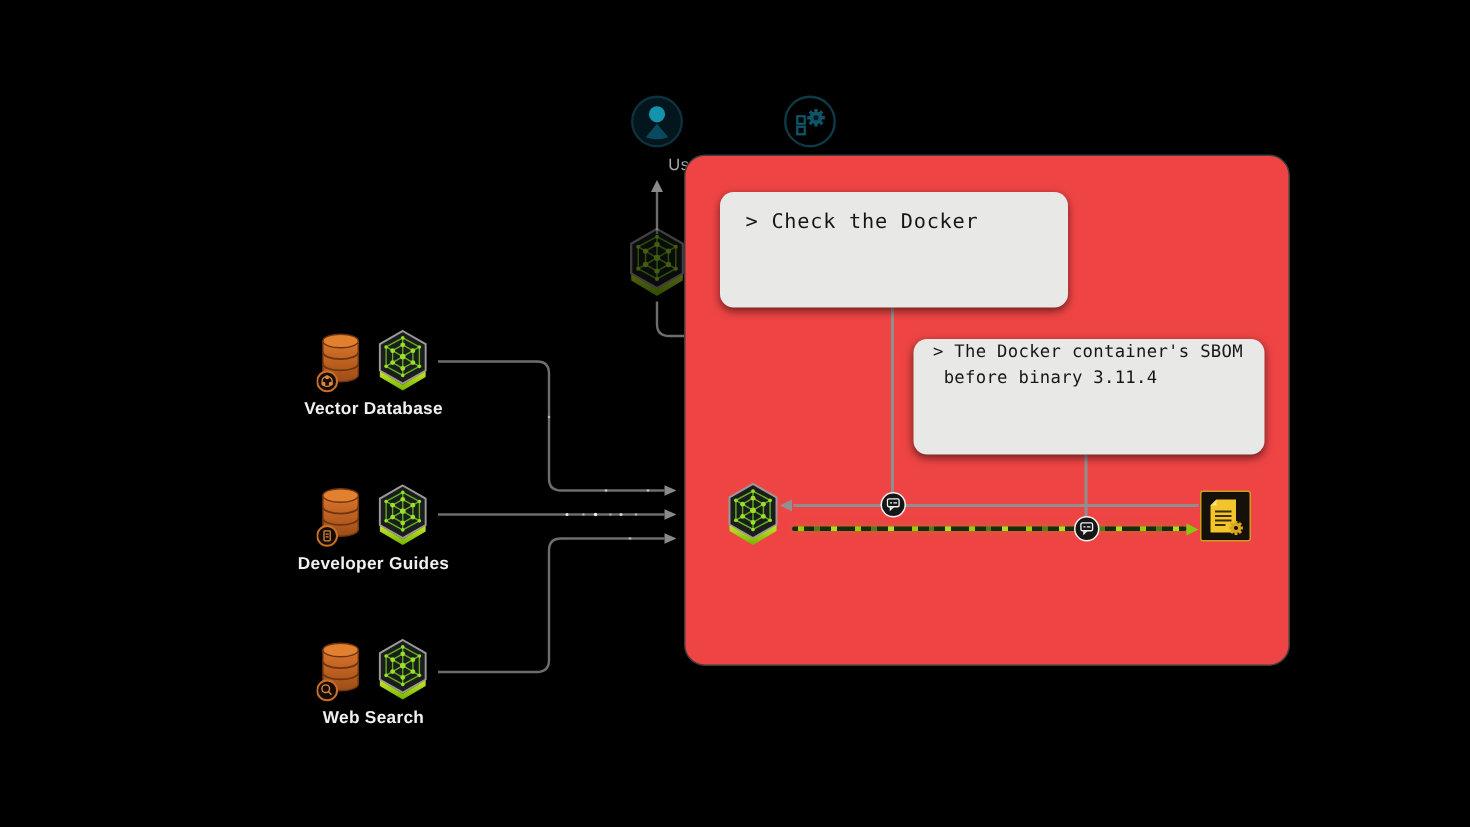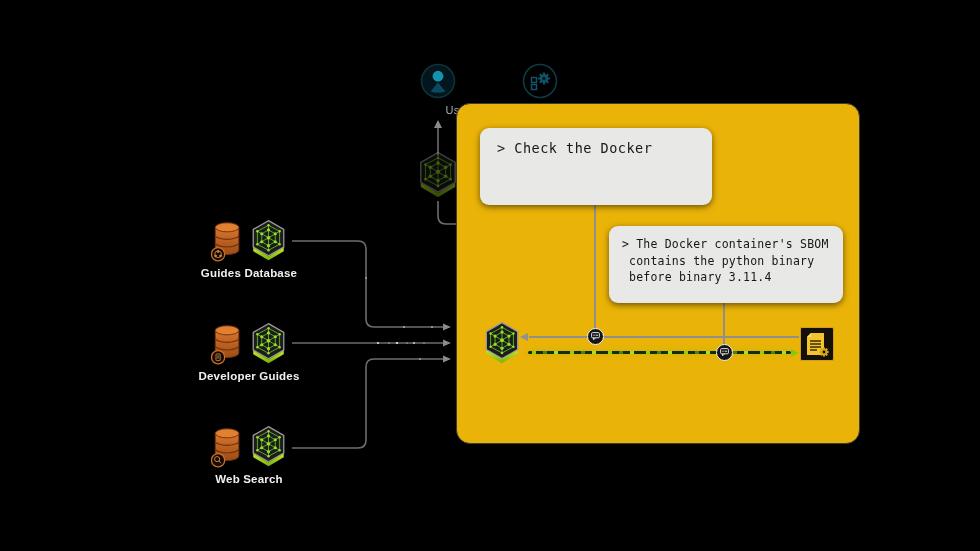--- a/index.html
+++ b/index.html
@@ -12,30 +12,30 @@
   .user-label{left:406px;top:104px;width:64px;text-align:right;color:#a9a9a9;
               font-size:11px;letter-spacing:.3px;}
 
   
   .source{left:195px;width:108px;}
   .source .icons{display:flex;justify-content:center;align-items:flex-end;gap:5px;}
   .source .slabel{margin-top:4px;text-align:center;color:#f0f0f0;font-size:11.5px;
                   font-weight:bold;letter-spacing:.2px;}
 
   
-  .panel{left:456px;top:103px;width:404px;height:341px;background:#eab308;
+  .panel{left:456px;top:103px;width:404px;height:341px;background:#ef4444;
          border:1.5px solid #3d3d3d;border-radius:14px;box-sizing:border-box;}
 
   .bubble{background:#e8e8e6;border-radius:9px;color:#161616;
           font-family:"DejaVu Sans Mono",monospace;box-shadow:0 2px 6px rgba(0,0,0,.55);}
   .bubble .mline{white-space:pre;}
   .bubble1{left:23px;top:24px;width:232px;height:77px;font-size:13.5px;
            letter-spacing:.5px;line-height:1.45;padding:11px 0 0 17px;box-sizing:border-box;}
   .bubble2{left:152px;top:122px;width:234px;height:77px;font-size:11.5px;
-           letter-spacing:.2px;line-height:1.45;padding:10px 0 0 13px;box-sizing:border-box;}
+           letter-spacing:.2px;line-height:1.45;padding:0 0 0 13px;box-sizing:border-box;}
 
   .vconn{width:1.6px;background:#8f8f8f;}
   .hline-gray{left:72px;top:232.2px;width:270px;height:1.6px;background:#8f8f8f;}
   .arrow-left{left:63px;top:228.5px;width:0;height:0;border-top:4.5px solid transparent;
               border-bottom:4.5px solid transparent;border-right:8px solid #919191;}
   .stream{left:71px;top:247px;width:263px;height:3.2px;border-radius:2px;
           background:repeating-linear-gradient(90deg,#11300a 0 4px,#8fd400 4px 8px,
             #11300a 8px 15px,#49821a 15px 19px,#11300a 19px 26px,#a5e320 26px 30px,
             #11300a 30px 38px);
           box-shadow:0 0 5px rgba(118,185,0,.35);}
@@ -168,21 +168,21 @@
           <circle cx="7.5" cy="35.5" r="3.6"></circle>
           <circle cx="7.5" cy="32.6" r="1" fill="#d98a3a"></circle>
           <circle cx="4.9" cy="37.2" r="1" fill="#d98a3a"></circle>
           <circle cx="10.1" cy="37.2" r="1" fill="#d98a3a"></circle>
         </g>
       </svg>
       <svg width="37" height="44" viewBox="0 0 40 47">
           <use href="#cube"></use>
         </svg>
     </div>
-    <div class="slabel">Guides Database</div>
+    <div class="slabel">Vector Database</div>
   </div>
 
   <div class="abs source" style="top:425px">
     <div class="icons">
       <svg width="34" height="43" viewBox="0 0 36 44">
         <use href="#db"></use>
         <g stroke="#d98a3a" stroke-width="1" fill="none">
           <circle cx="6.5" cy="34.3" r="2.7"></circle>
           <path d="M8.5 36.4 L10.6 38.6"></path>
         </g>
@@ -249,18 +249,17 @@
           <circle cx="21" cy="22" r="1.4" fill="#15100a"></circle>
         </g>
       </svg>
     </div>
 
     <div class="abs bubble bubble1">
       <div class="mline">&gt; Check the Docker</div>
     </div>
     <div class="abs bubble bubble2">
       <div class="mline">&gt; The Docker container's SBOM</div>
-      <div class="mline"> contains the python binary</div>
       <div class="mline"> before binary 3.11.4</div>
     </div>
   </div>
 
 </div>
 
 </body></html>

